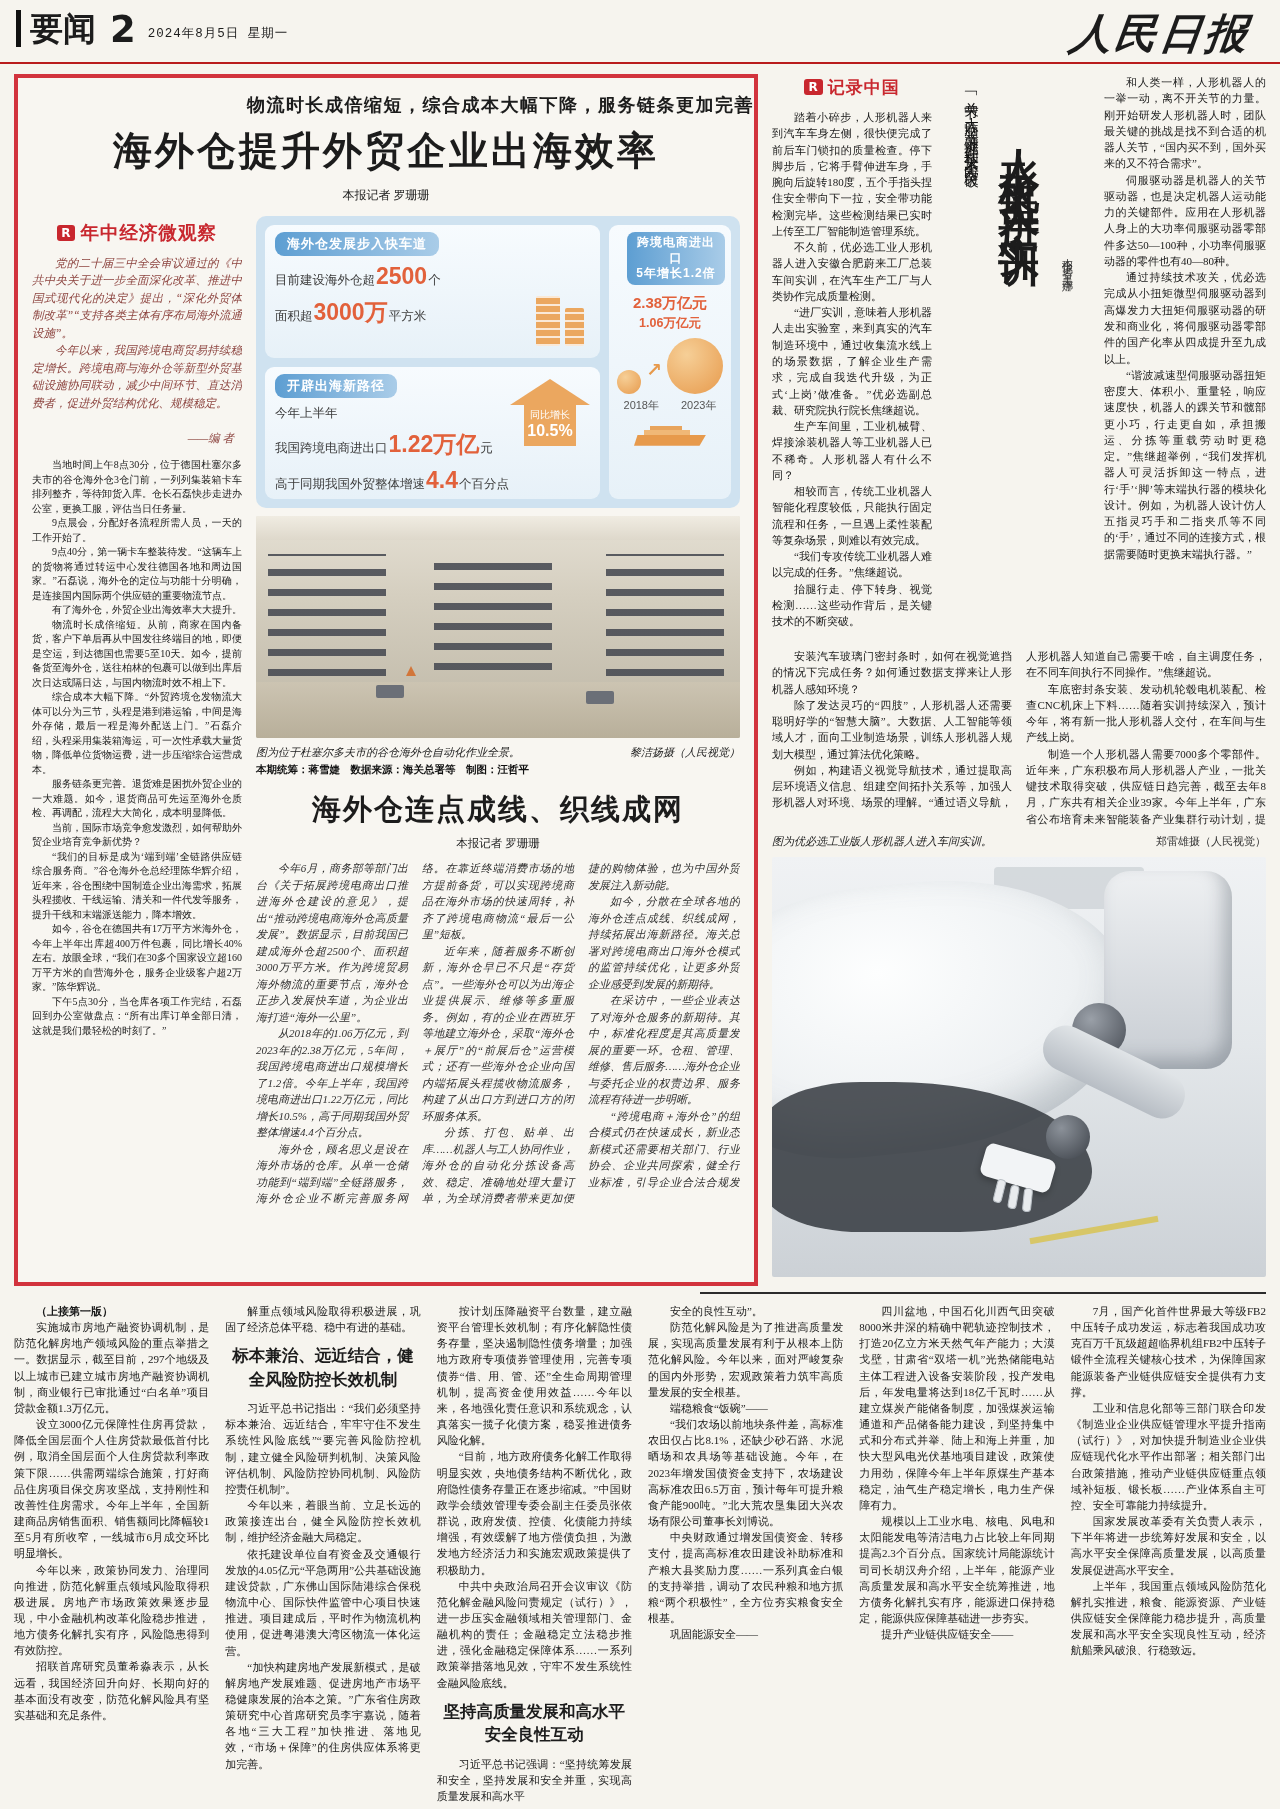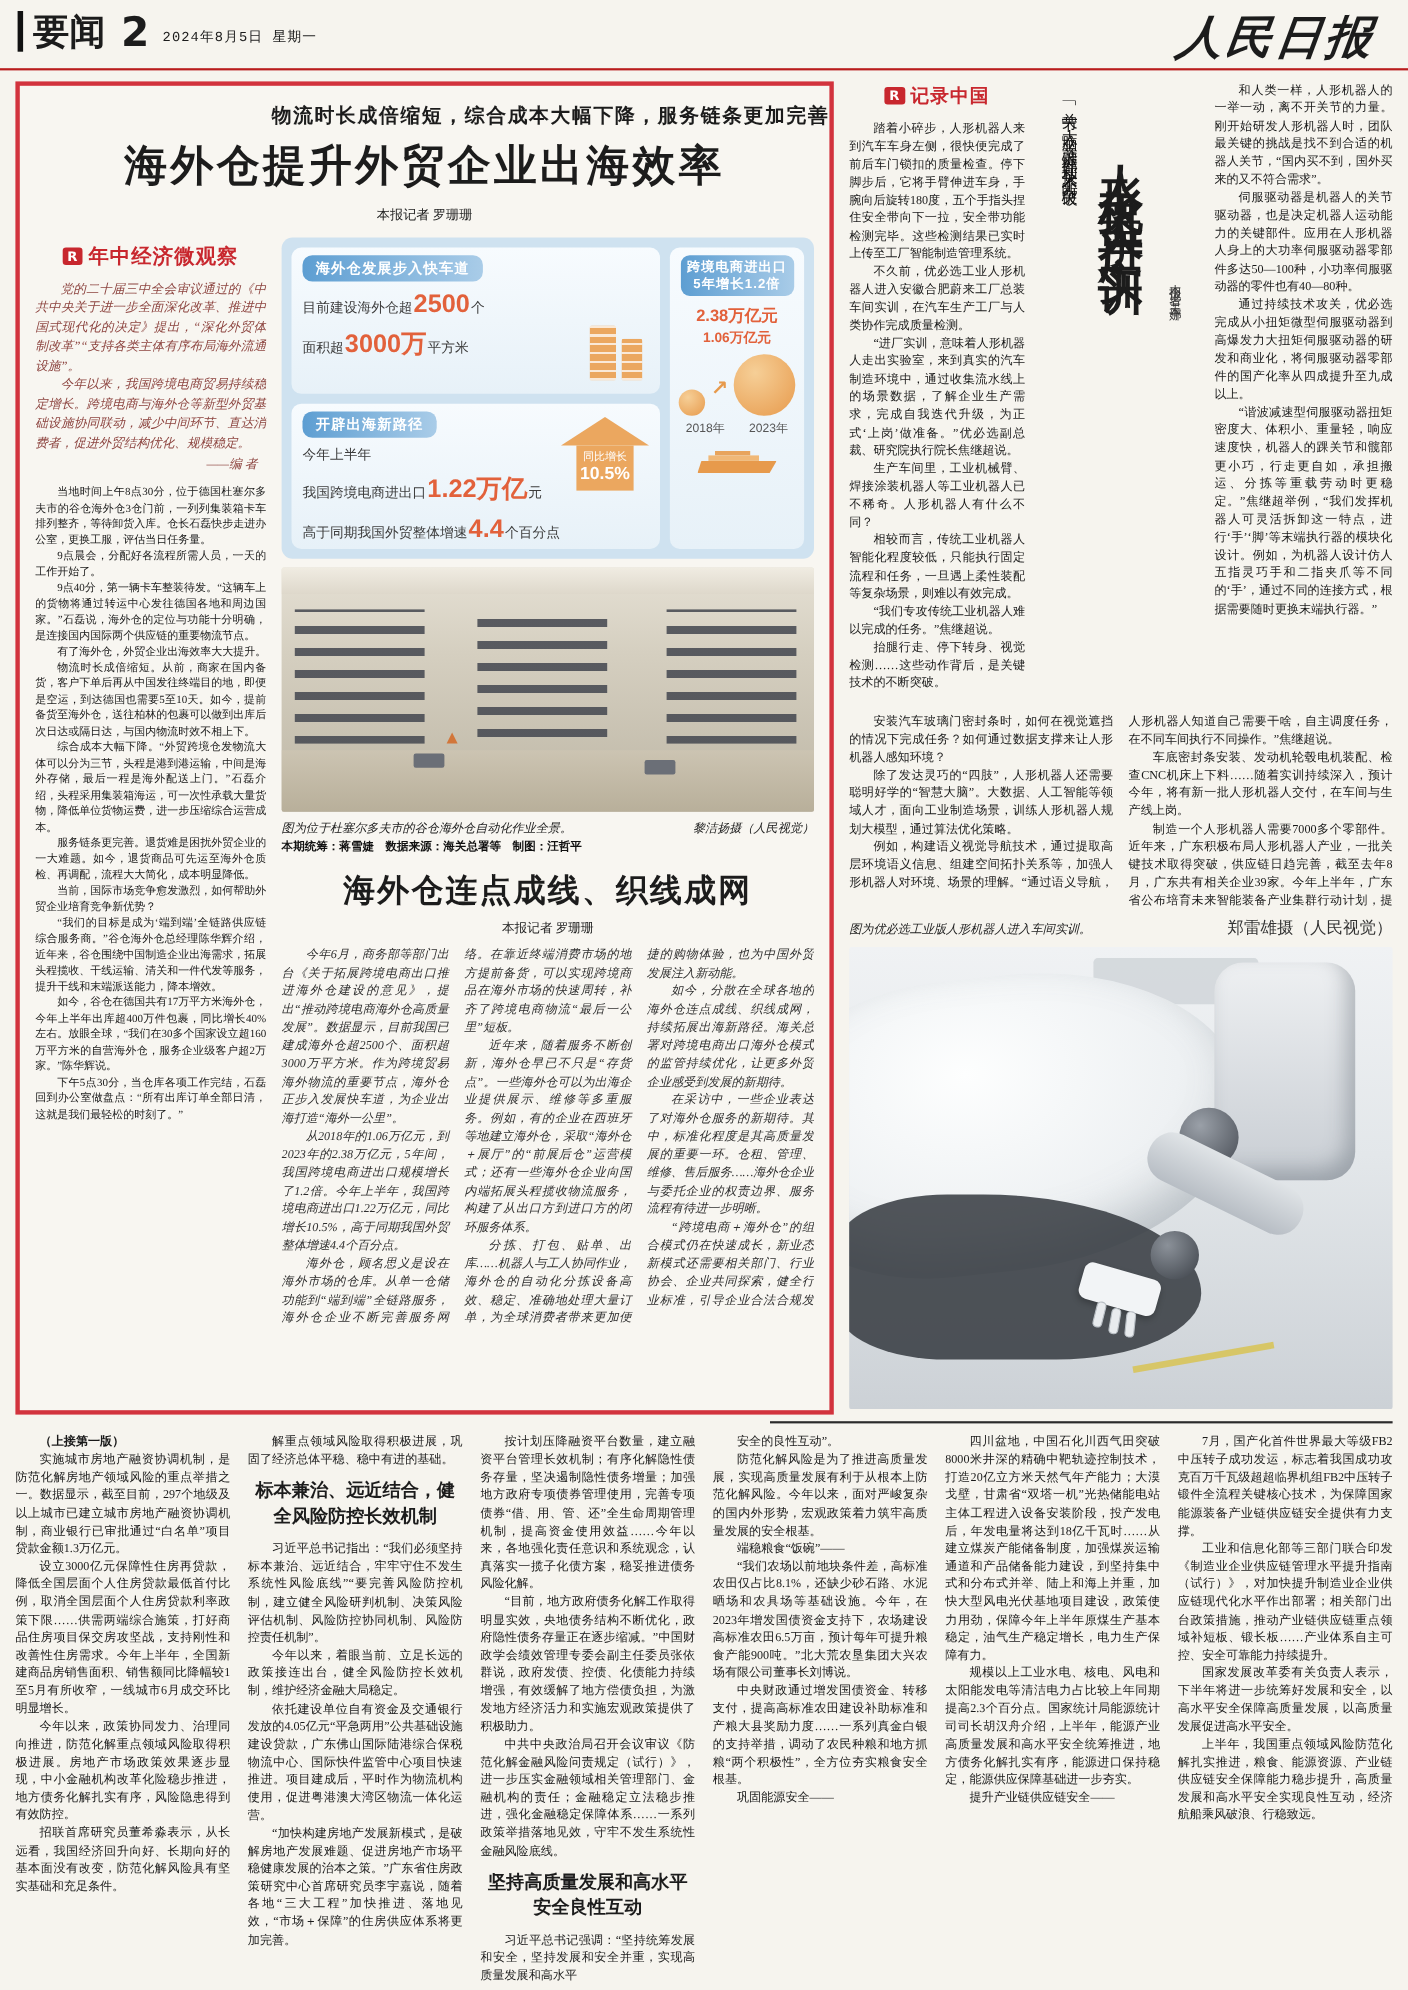--- a/index.html
+++ b/index.html
@@ -27,21 +27,21 @@
   .box-body { display:flex; gap:14px; padding:12px 14px 0; height:1078px; overflow:hidden; }
 
   .lcol { width:210px; flex:none; overflow:hidden; }
   .tagline { text-align:center; color:#c8272e; font-family:"Liberation Sans",sans-serif; font-weight:900;
              font-size:18.5px; margin:4px 0 10px; letter-spacing:1px; white-space:nowrap; }
   .rlogo { display:inline-block; background:#c8272e; color:#fff; font-family:"DejaVu Sans",sans-serif;
            font-weight:bold; font-size:12px; line-height:1; padding:2px 4px; border-radius:3px;
            margin-right:5px; vertical-align:2px; }
   .ed-note p { font-style:italic; color:#8d4540; font-size:11.5px; line-height:1.52; text-align:justify;
                text-indent:2em; }
-  .ed-sig { text-align:right; color:#8d4540; font-style:italic; font-size:11.5px; margin:2px 8px 12px 0; }
+  .ed-sig { text-align:right; color:#8d4540; font-style:italic; font-size:11.5px; margin:19px 8px 12px 0; }
   .lcol .body p { font-size:10px; line-height:1.45; text-indent:2em; text-align:justify; color:#191919; }
 
   .rcol { flex:1; min-width:0; }
 
   
   .ig { background:#cfe2f0; border-radius:10px; padding:9px; height:292px; display:flex; gap:9px; }
   .ig-left { flex:1; display:flex; flex-direction:column; gap:9px; }
   .ig-card { background:linear-gradient(180deg,#f7fbfe,#e7f1f8); border-radius:9px; padding:7px 10px;
              position:relative; flex:1; overflow:hidden; }
   .ig-head { display:inline-block; background:linear-gradient(90deg,#5d9ed2,#a9cce8); color:#fff;
@@ -58,21 +58,21 @@
   .up-arrow { position:absolute; right:10px; top:12px; width:80px; text-align:center;
               font-family:"Liberation Sans",sans-serif; }
   .up-arrow .head { width:0; height:0; border-left:40px solid transparent; border-right:40px solid transparent;
                     border-bottom:26px solid #eba75f; margin:0 auto; }
   .up-arrow .shaft { background:#eba75f; margin:0 14px; padding:3px 0 6px; color:#fff; }
   .up-arrow .lab { display:block; font-size:10px; }
   .up-arrow .val { display:block; font-size:16px; font-weight:bold; }
   .ig-right { width:122px; flex:none; background:linear-gradient(180deg,#f7fbfe,#e7f1f8); border-radius:9px;
               padding:7px 6px; display:flex; flex-direction:column; align-items:center; }
   .ig-right .ig-head { display:block; text-align:center; font-size:12px; line-height:1.3; padding:3px 6px;
-                       border-radius:8px; }
+                       border-radius:8px;margin-left:12px; }
   .val23 { color:#e2613b; font-family:"Liberation Sans",sans-serif; font-weight:bold; font-size:15px; margin-top:9px; }
   .val18 { color:#e2613b; font-family:"Liberation Sans",sans-serif; font-weight:bold; font-size:12.5px; margin-top:2px; }
   .circles { display:flex; align-items:flex-end; gap:5px;  margin-top:6px; }
   .c18 { width:24px; height:24px; border-radius:50%; background:radial-gradient(circle at 35% 30%,#f6cf97,#e79a4c); }
   .c23 { width:56px; height:56px; border-radius:50%; background:radial-gradient(circle at 35% 30%,#f6cf97,#e79a4c); }
   .arr { color:#e79a4c; font-size:19px; font-weight:bold; font-family:"DejaVu Sans",sans-serif; padding-bottom:14px; }
   .yrs { display:flex; gap:22px; font-size:11px; color:#555; margin-top:4px; font-family:"Liberation Sans",sans-serif; }
   .ship { margin-top:9px; width:72px; height:24px; position:relative; }
   .ship .hull { position:absolute; bottom:0; left:0; right:0; height:11px; background:#e79a4c;
                 clip-path:polygon(5% 0,100% 0,91% 100%,0 100%); }
@@ -112,21 +112,21 @@
   .rs-tag { text-align:center; color:#c8272e; font-family:"Liberation Sans",sans-serif; font-weight:900;
             font-size:17px; margin:2px 0 10px; letter-spacing:1px; white-space:nowrap; }
   .vblock { width:152px; flex:none; display:flex; justify-content:center; gap:12px; }
   .vk { writing-mode:vertical-rl; font-size:14.5px; letter-spacing:4px; margin-top:12px; color:#111; }
   .vh { writing-mode:vertical-rl; font-family:"Liberation Sans",sans-serif; font-weight:900; font-size:41px;
         letter-spacing:12px; margin-top:42px; }
   .vb { writing-mode:vertical-rl; font-size:11px; margin-top:175px; color:#333; letter-spacing:3px; }
   .rs-mid { margin-top:8px; column-count:2; column-gap:14px; height:182px; overflow:hidden; }
   .rs-capline { display:flex; justify-content:space-between; align-items:baseline; margin-top:4px; }
   .rs-capline .cap { font-size:11px; font-style:italic; color:#222; }
-  .rs-capline .credit { font-size:15px; color:#333; }
+  .rs-capline .credit { font-size:11px; color:#333; }
 
   
   .photo-robot { margin-top:8px; height:420px; position:relative; overflow:hidden; border-radius:2px;
                  background:linear-gradient(180deg,#f0f2f4 0%,#e3e7ea 45%,#ccd1d6 100%); }
   .bg-eq1 { position:absolute; left:45%; top:10px; width:150px; height:42px; background:#ccd1d6; opacity:.75; border-radius:4px; }
   .bg-eq2 { position:absolute; left:70%; top:64px; width:90px; height:26px; background:#c2c8cd; opacity:.6; border-radius:4px; }
   .hood { position:absolute; left:-70px; top:26px; width:430px; height:268px; transform:rotate(-6deg);
           background:radial-gradient(ellipse at 42% 32%,#fdfefe 0%,#eef1f3 55%,#d7dcdf 100%);
           border-radius:45% 55% 60% 40%; box-shadow:inset 0 -22px 42px rgba(110,120,132,.35); }
   .hood-dark { position:absolute; left:-10px; top:225px; width:330px; height:150px; background:#34383e;

